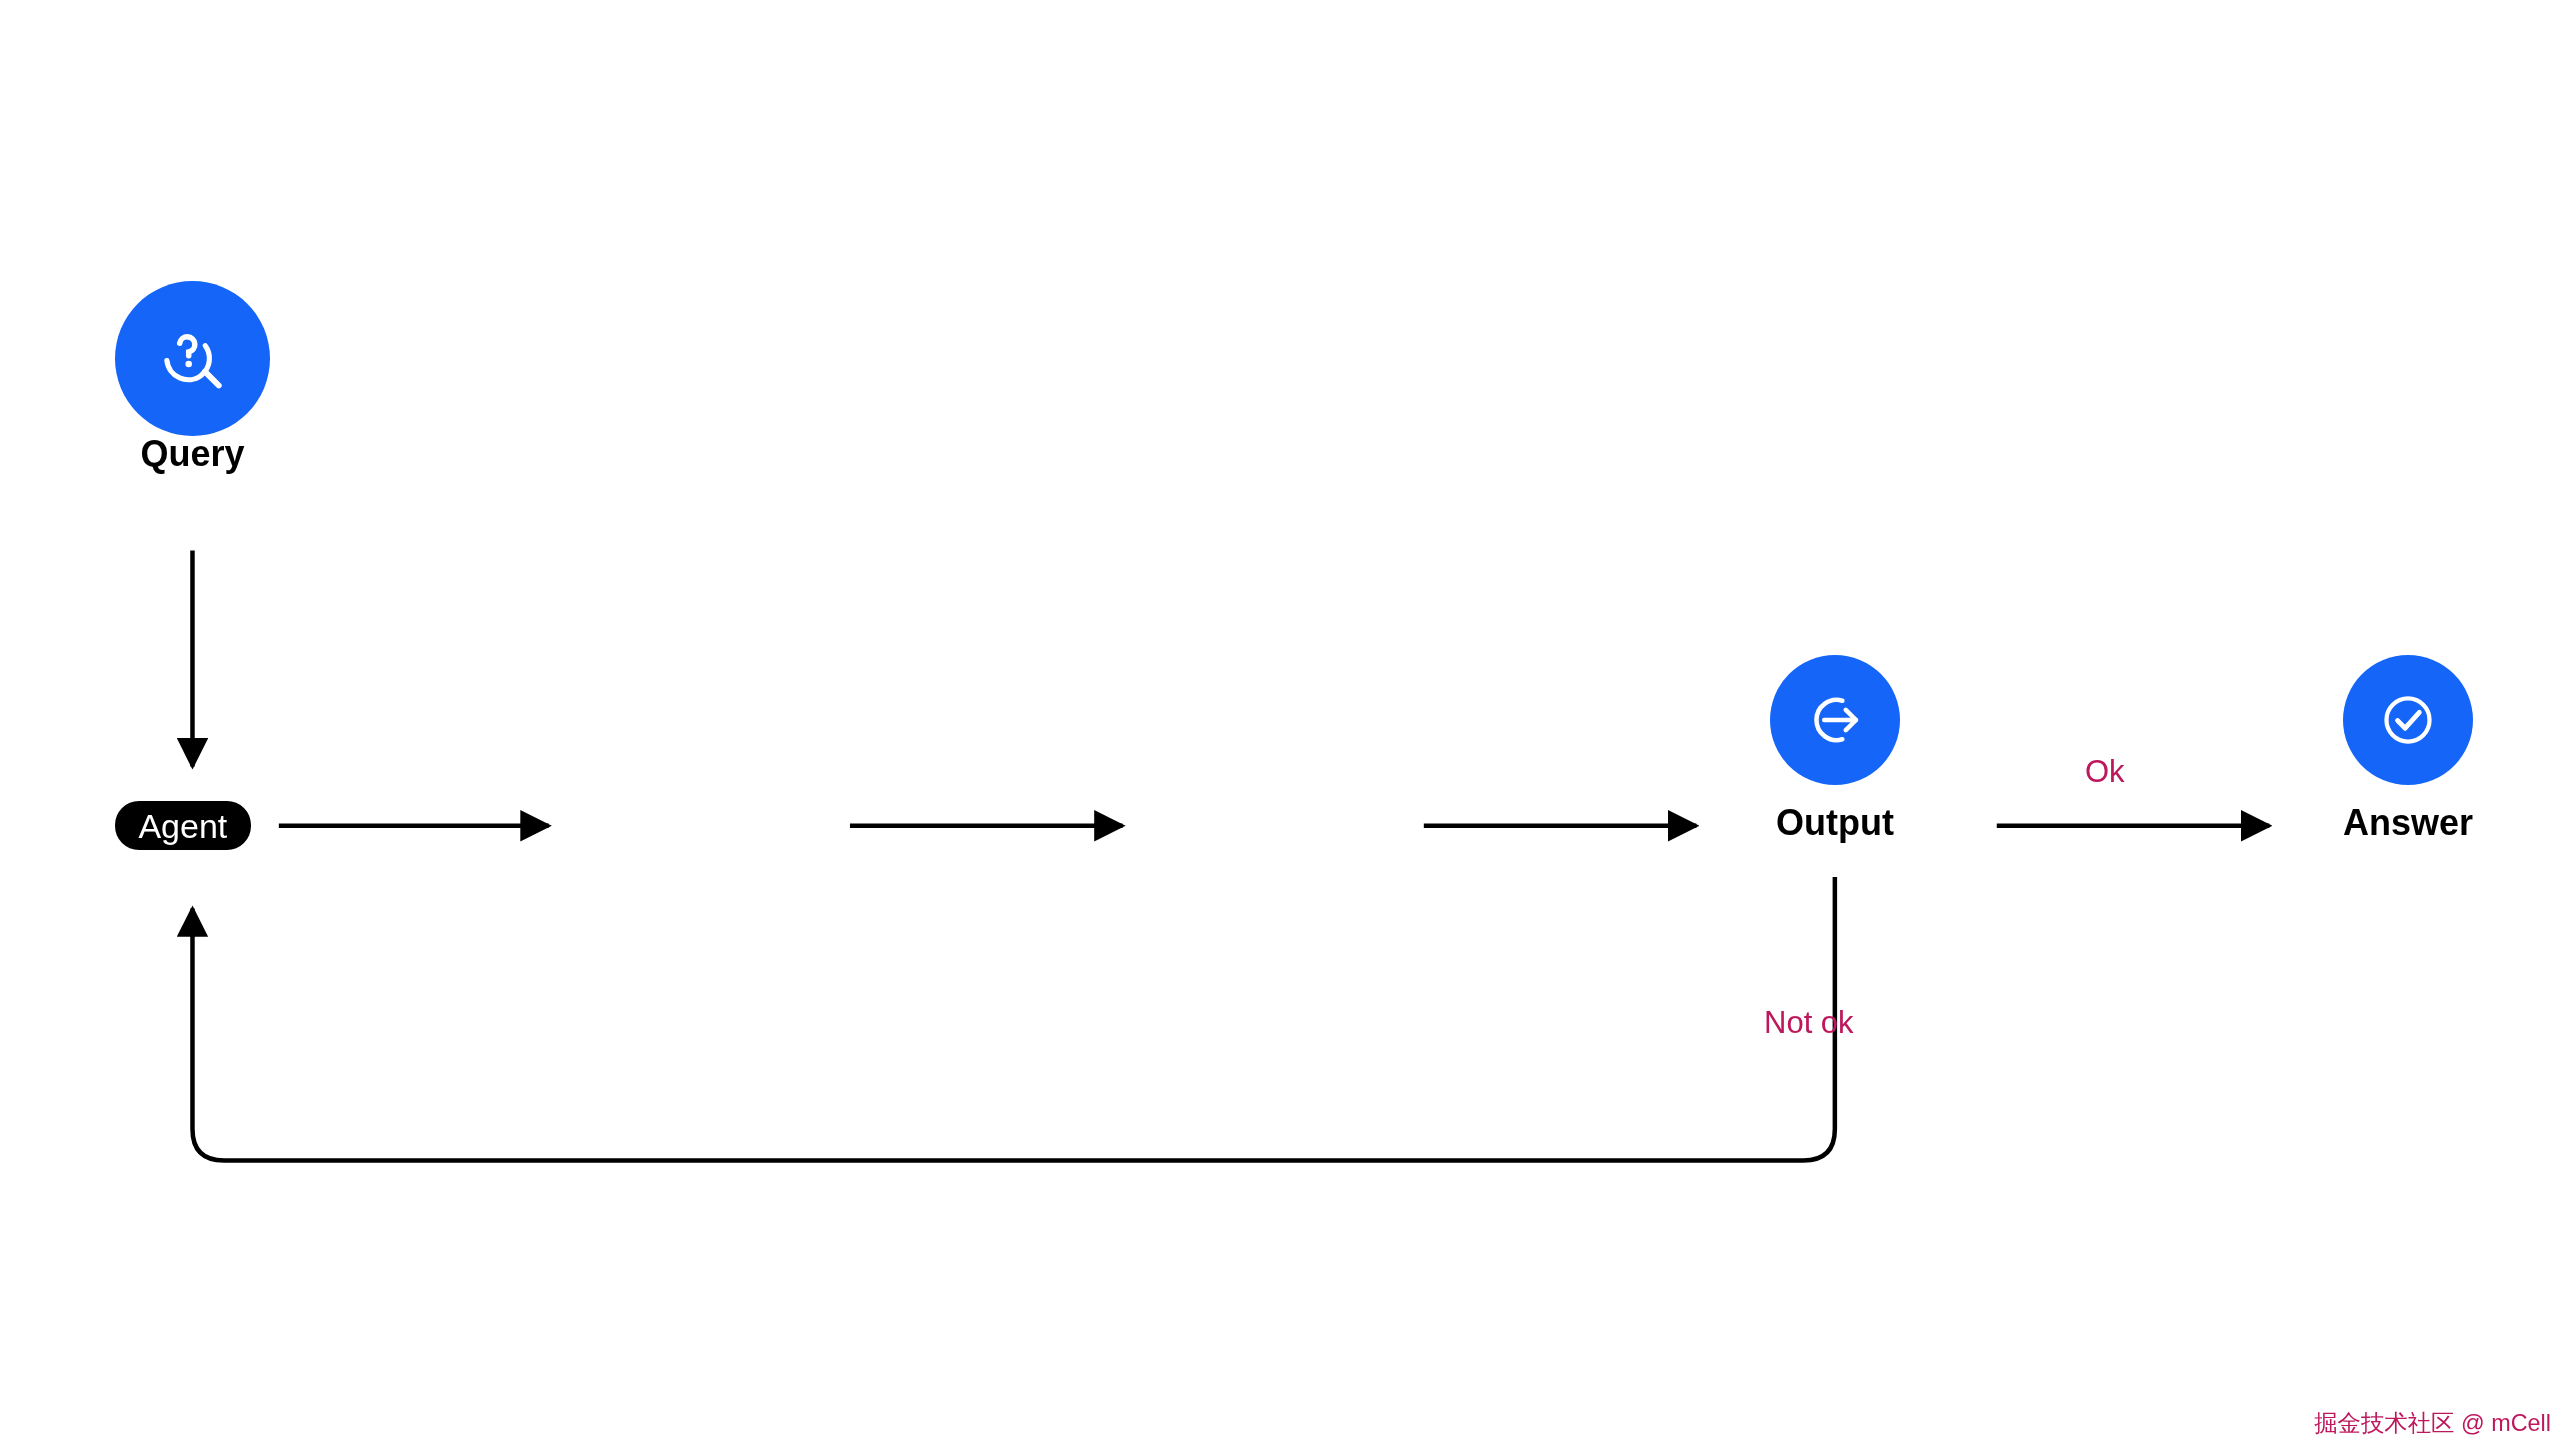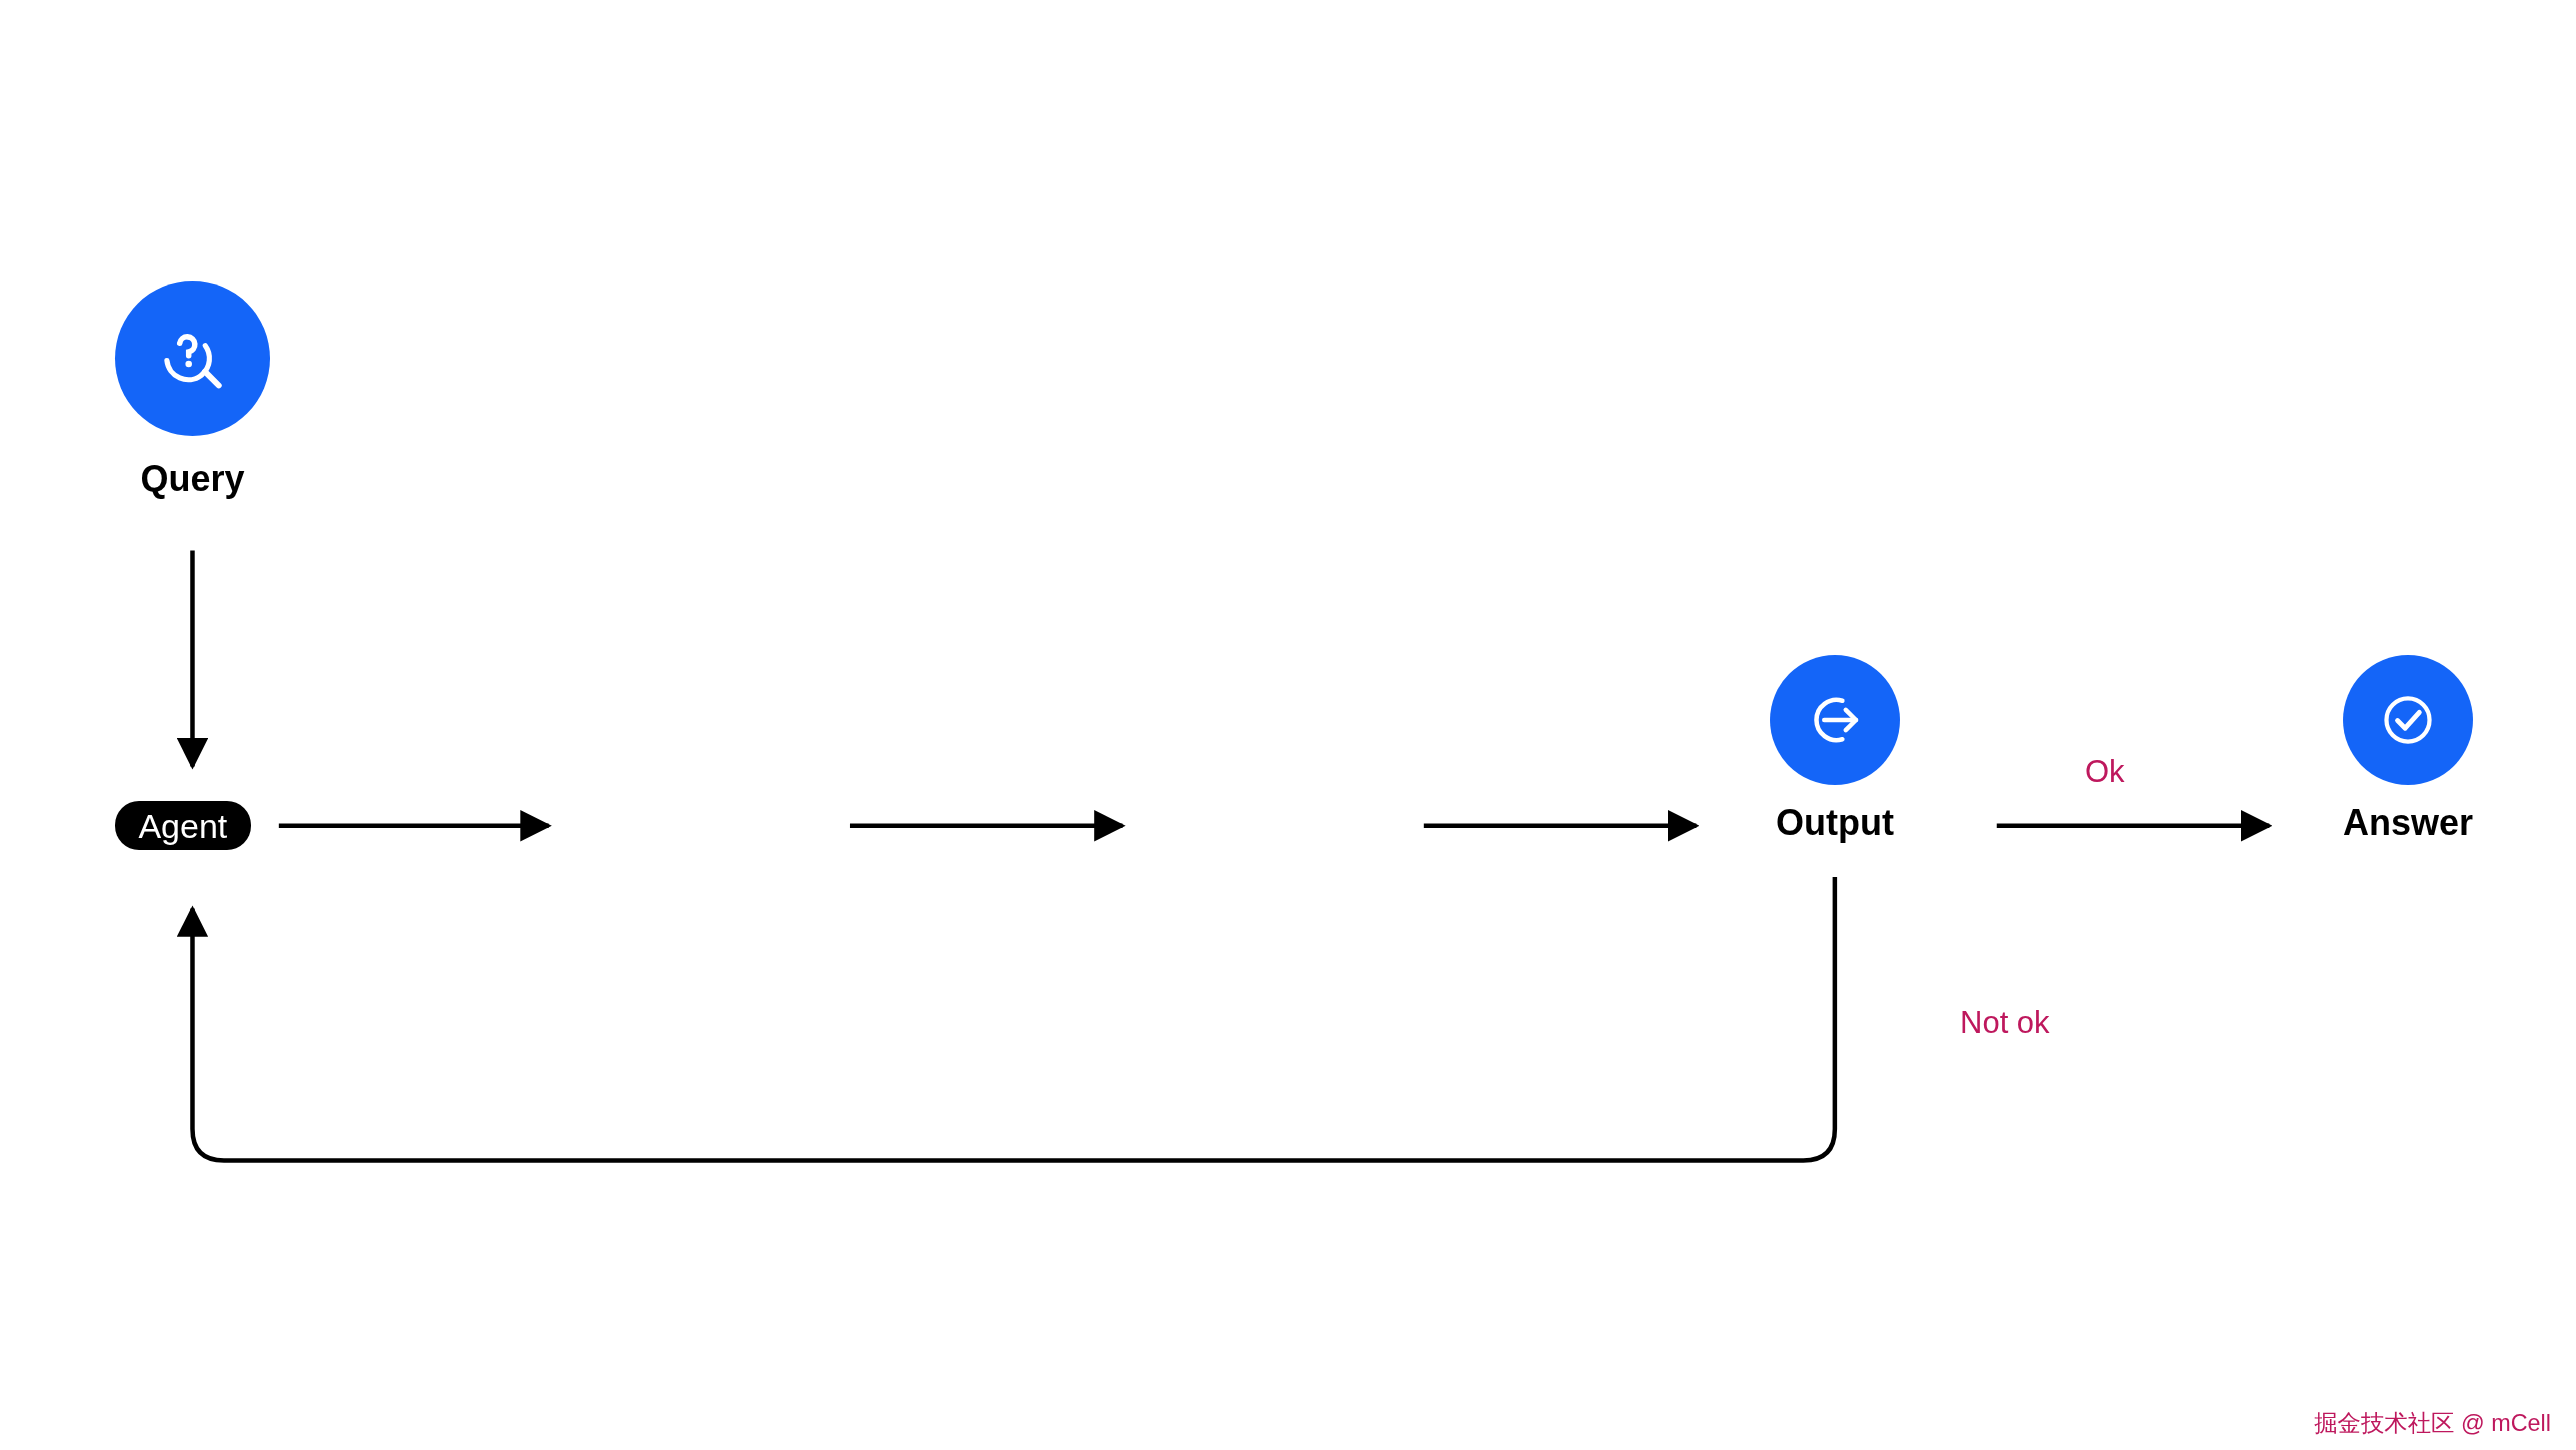--- a/index.html
+++ b/index.html
@@ -9,42 +9,42 @@
 
   .svg-layer{position:absolute;left:0;top:0;width:2576px;height:1451px;}
 
   .node{position:absolute;display:flex;flex-direction:column;align-items:center;}
   .node-circle{border-radius:50%;display:flex;align-items:center;justify-content:center;}
   .node-label{font-weight:bold;color:#000000;white-space:nowrap;line-height:1;}
 
   
   #node-query{left:115px;top:281px;}
   #node-query .node-circle{width:155px;height:155px;background:#1465F8;}
-  #node-query .node-label{font-size:36px;margin-top:25px;}
+  #node-query .node-label{font-size:36px;}
 
   
   #node-agent{position:absolute;left:115px;top:801px;height:49px;
               background:#000000;border-radius:24px;
               display:flex;align-items:center;justify-content:center;
               padding:0 23.4px;box-sizing:border-box;text-decoration:underline;}
   #node-agent .pill-label{color:#ffffff;font-size:34px;font-weight:normal;
                           white-space:nowrap;line-height:1;}
 
   
   .row-node .node-circle{width:130px;height:130px;background:#1465F8;}
   .row-node .node-label{font-size:36px;margin-top:20px;}
   #node-thought{left:623px;top:655px;}
   #node-tool{left:1196px;top:655px;}
   #node-output{left:1770px;top:655px;}
   #node-answer{left:2343px;top:655px;}
 
   .edge-label{position:absolute;color:#be185d;font-size:31px;
               font-weight:normal;white-space:nowrap;line-height:1;}
   #label-ok{left:2085px;top:756px;}
-  #label-not-ok{left:1960px;top:1007px;}
+  #label-not-ok{left:1764px;top:1007px;}
 
   #watermark{position:absolute;right:25px;bottom:16px;color:#be185d;
              font-size:23.4px;white-space:nowrap;line-height:1;}
 </style>
 </head>
 <body>
 
 <div id="canvas">
 
   <svg class="svg-layer" viewBox="0 0 2864 1613" xmlns="http://www.w3.org/2000/svg">

